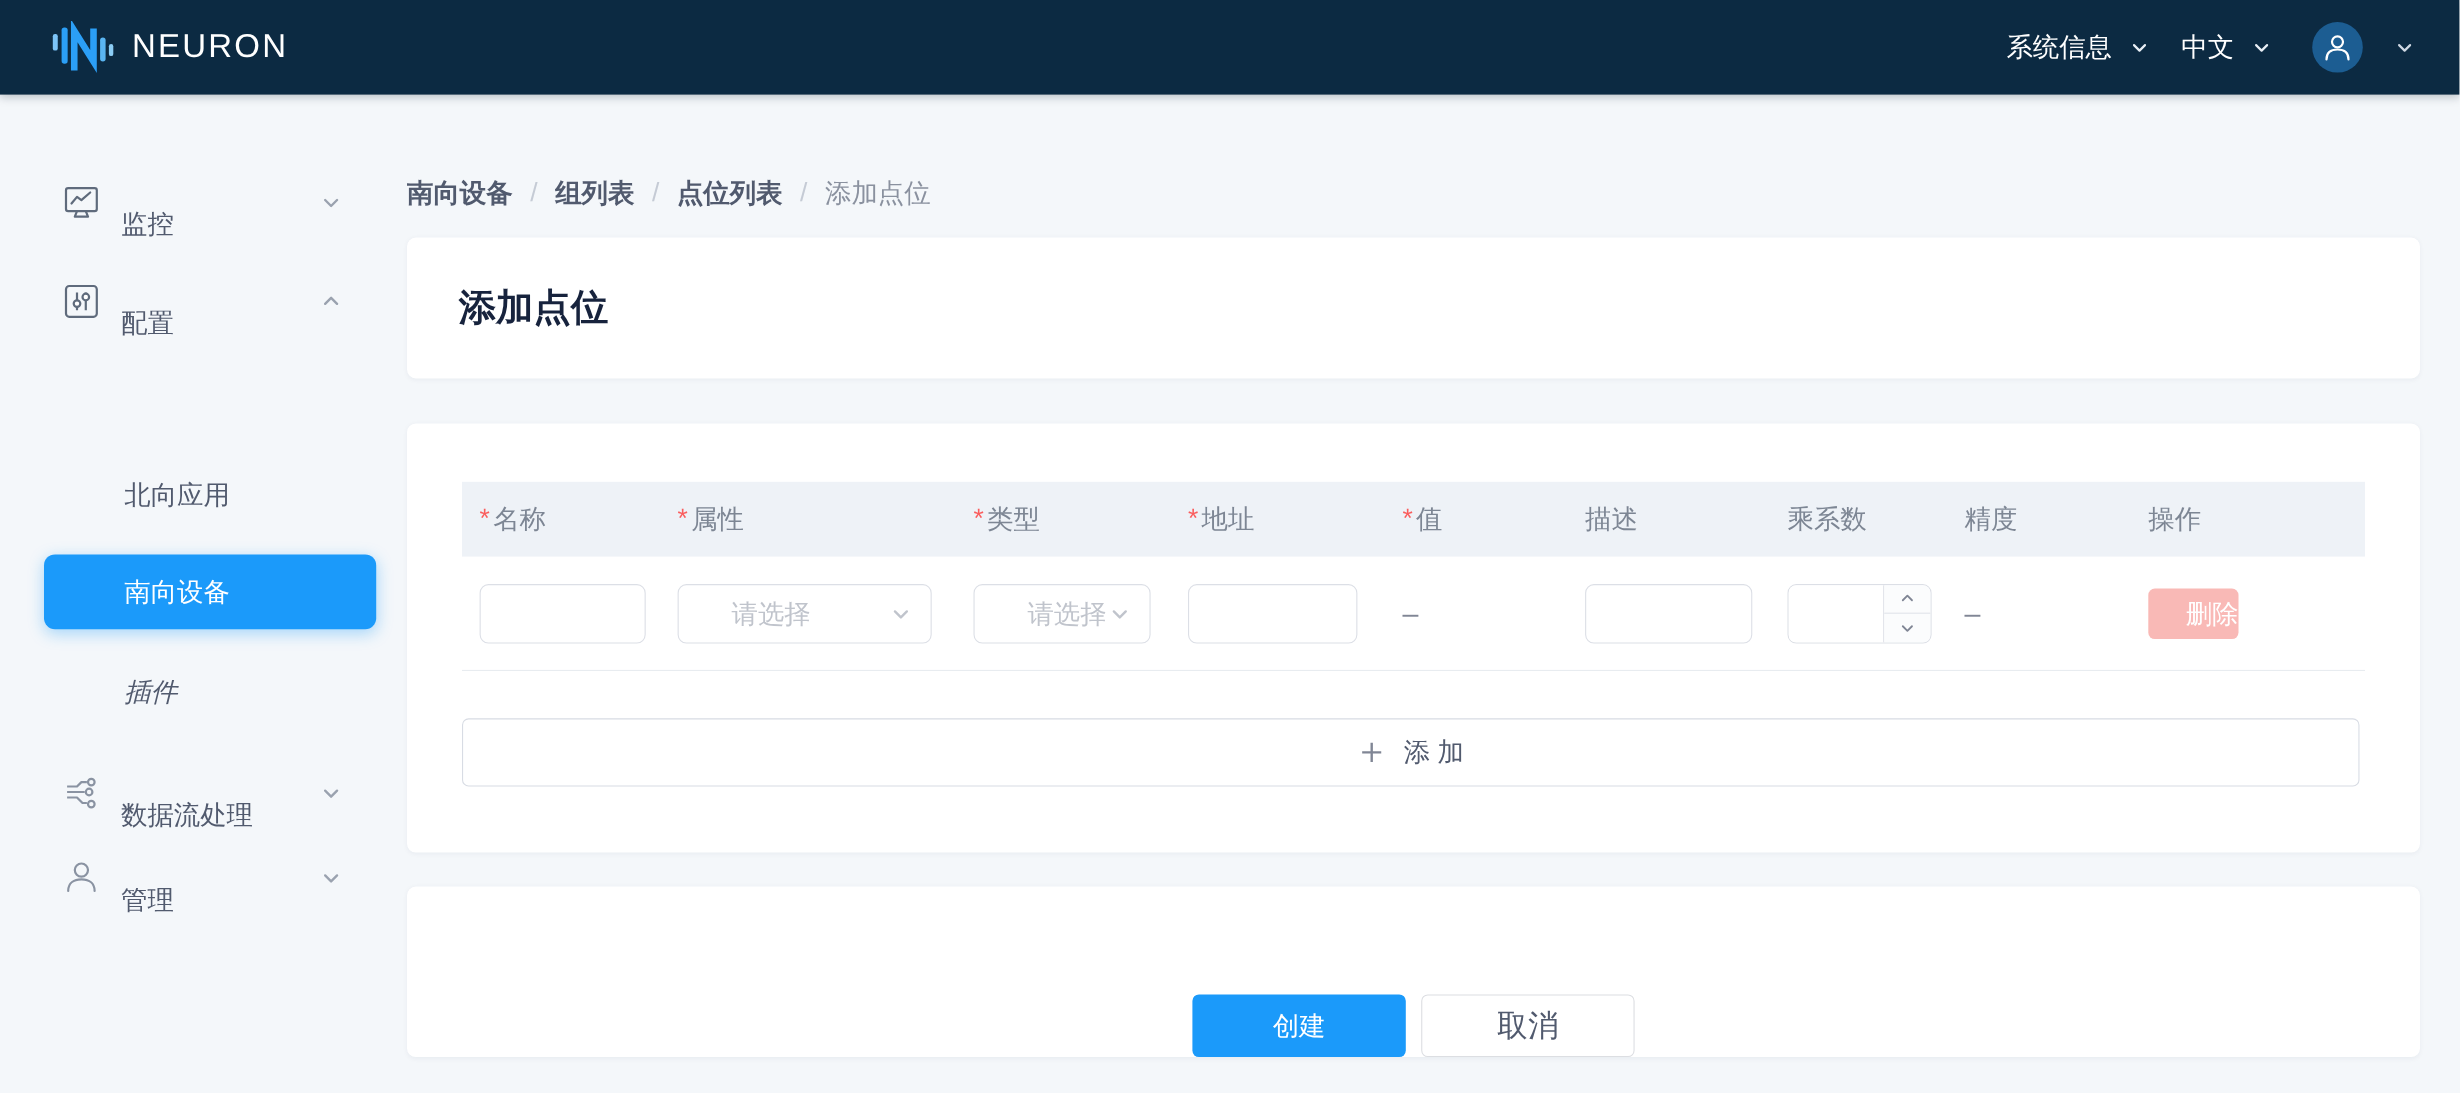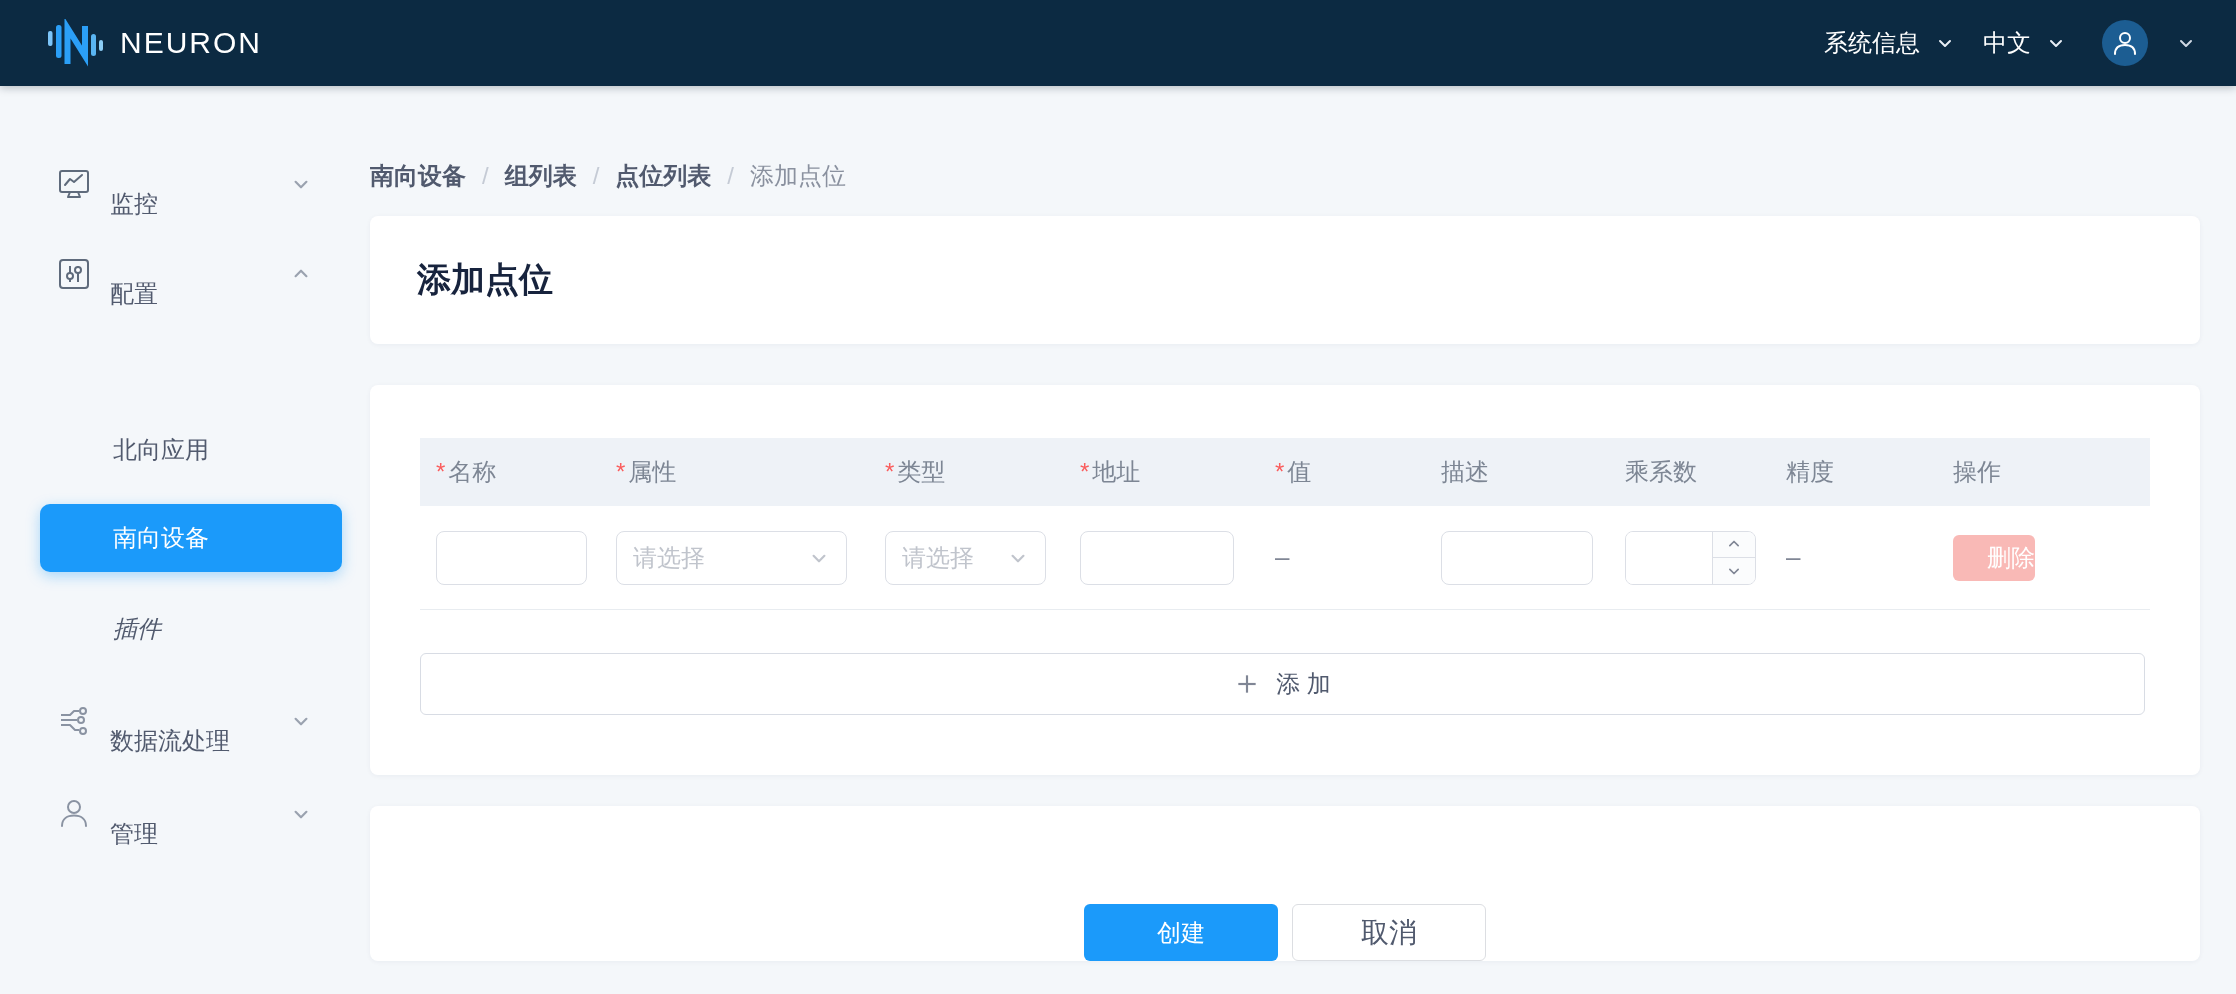--- a/index.html
+++ b/index.html
@@ -40,21 +40,21 @@
 
   .form-card { top:385px; height:390px; padding:53px 50px 0 50px; }
   .thead { display:flex; width:1730px; height:68px; background:#eef2f7; align-items:center; font-size:24px; color:#7d8694; }
   .th { padding-left:16px; display:flex; align-items:flex-start; }
   .req { color:#fa5d5d; margin-right:3px; font-size:24px; line-height:1.3; }
   .c1{width:180px;} .c2{width:269px;} .c3{width:195px;} .c4{width:195px;} .c5{width:166px;}
   .c6{width:184px;} .c7{width:161px;} .c8{width:167px;} .c9{flex:1;}
   .trow { display:flex; width:1730px; height:104px; align-items:center; border-bottom:1px solid #e8ecf0; }
   .td { padding-left:16px; display:flex; align-items:center; }
   .text-input { height:54px; border:1px solid #dcdfe6; border-radius:8px; background:#fff; font-size:24px; color:#515a6e; padding:0 14px; outline:none; width:151px; }
-  .select { position:relative; height:54px; border:1px solid #dcdfe6; border-radius:8px; background:#fff; display:flex; align-items:center; cursor:pointer; }
+  .select { position:relative; height:54px; border:1px solid #dcdfe6; border-radius:8px; background:#fff; display:flex; align-items:center; cursor:pointer;padding-left:32px; }
   .select-placeholder { color:#c0c4cc; font-size:24px; padding-left:16px; }
   .select-caret { position:absolute; right:14px; top:50%; transform:translateY(-50%); display:flex; }
   .sel-attr { width:231px; }
   .sel-type { width:161px; }
   .inp-addr { width:154px; }
   .inp-desc { width:152px; }
   .dash { color:#808695; font-size:26px; }
   .stepper { display:flex; width:131px; height:54px; border:1px solid #dcdfe6; border-radius:8px; overflow:hidden; background:#fff; }
   .stepper input { border:none; outline:none; width:86px; font-size:24px; padding:0 10px; color:#515a6e; }
   .step-btns { width:44px; display:flex; flex-direction:column; border-left:1px solid #dcdfe6; }
@@ -181,21 +181,21 @@
         </svg>
       </span>
       <span class="nav-label">数据流处理</span>
       <span class="nav-caret">
         <svg width="26" height="26" viewBox="0 0 24 24">
             <polyline points="7,10 12,15 17,10" fill="none" stroke="#9aa2af" stroke-width="2" stroke-linecap="round" stroke-linejoin="round"></polyline>
           </svg>
       </span>
     </div>
 
-    <div class="nav-item" style="top:694px;padding-left:16px;">
+    <div class="nav-item" style="top:678px;padding-left:16px;">
       <span class="nav-icon">
         <svg width="36" height="36" viewBox="0 0 36 36" fill="none">
           <circle cx="18" cy="11" r="6" stroke="#8a93a2" stroke-width="2"></circle>
           <path d="M6 30c0-7.5 5.5-10.5 12-10.5S30 22.5 30 30" stroke="#8a93a2" stroke-width="2" stroke-linecap="round"></path>
         </svg>
       </span>
       <span class="nav-label">管理</span>
       <span class="nav-caret">
         <svg width="26" height="26" viewBox="0 0 24 24">
             <polyline points="7,10 12,15 17,10" fill="none" stroke="#9aa2af" stroke-width="2" stroke-linecap="round" stroke-linejoin="round"></polyline>

